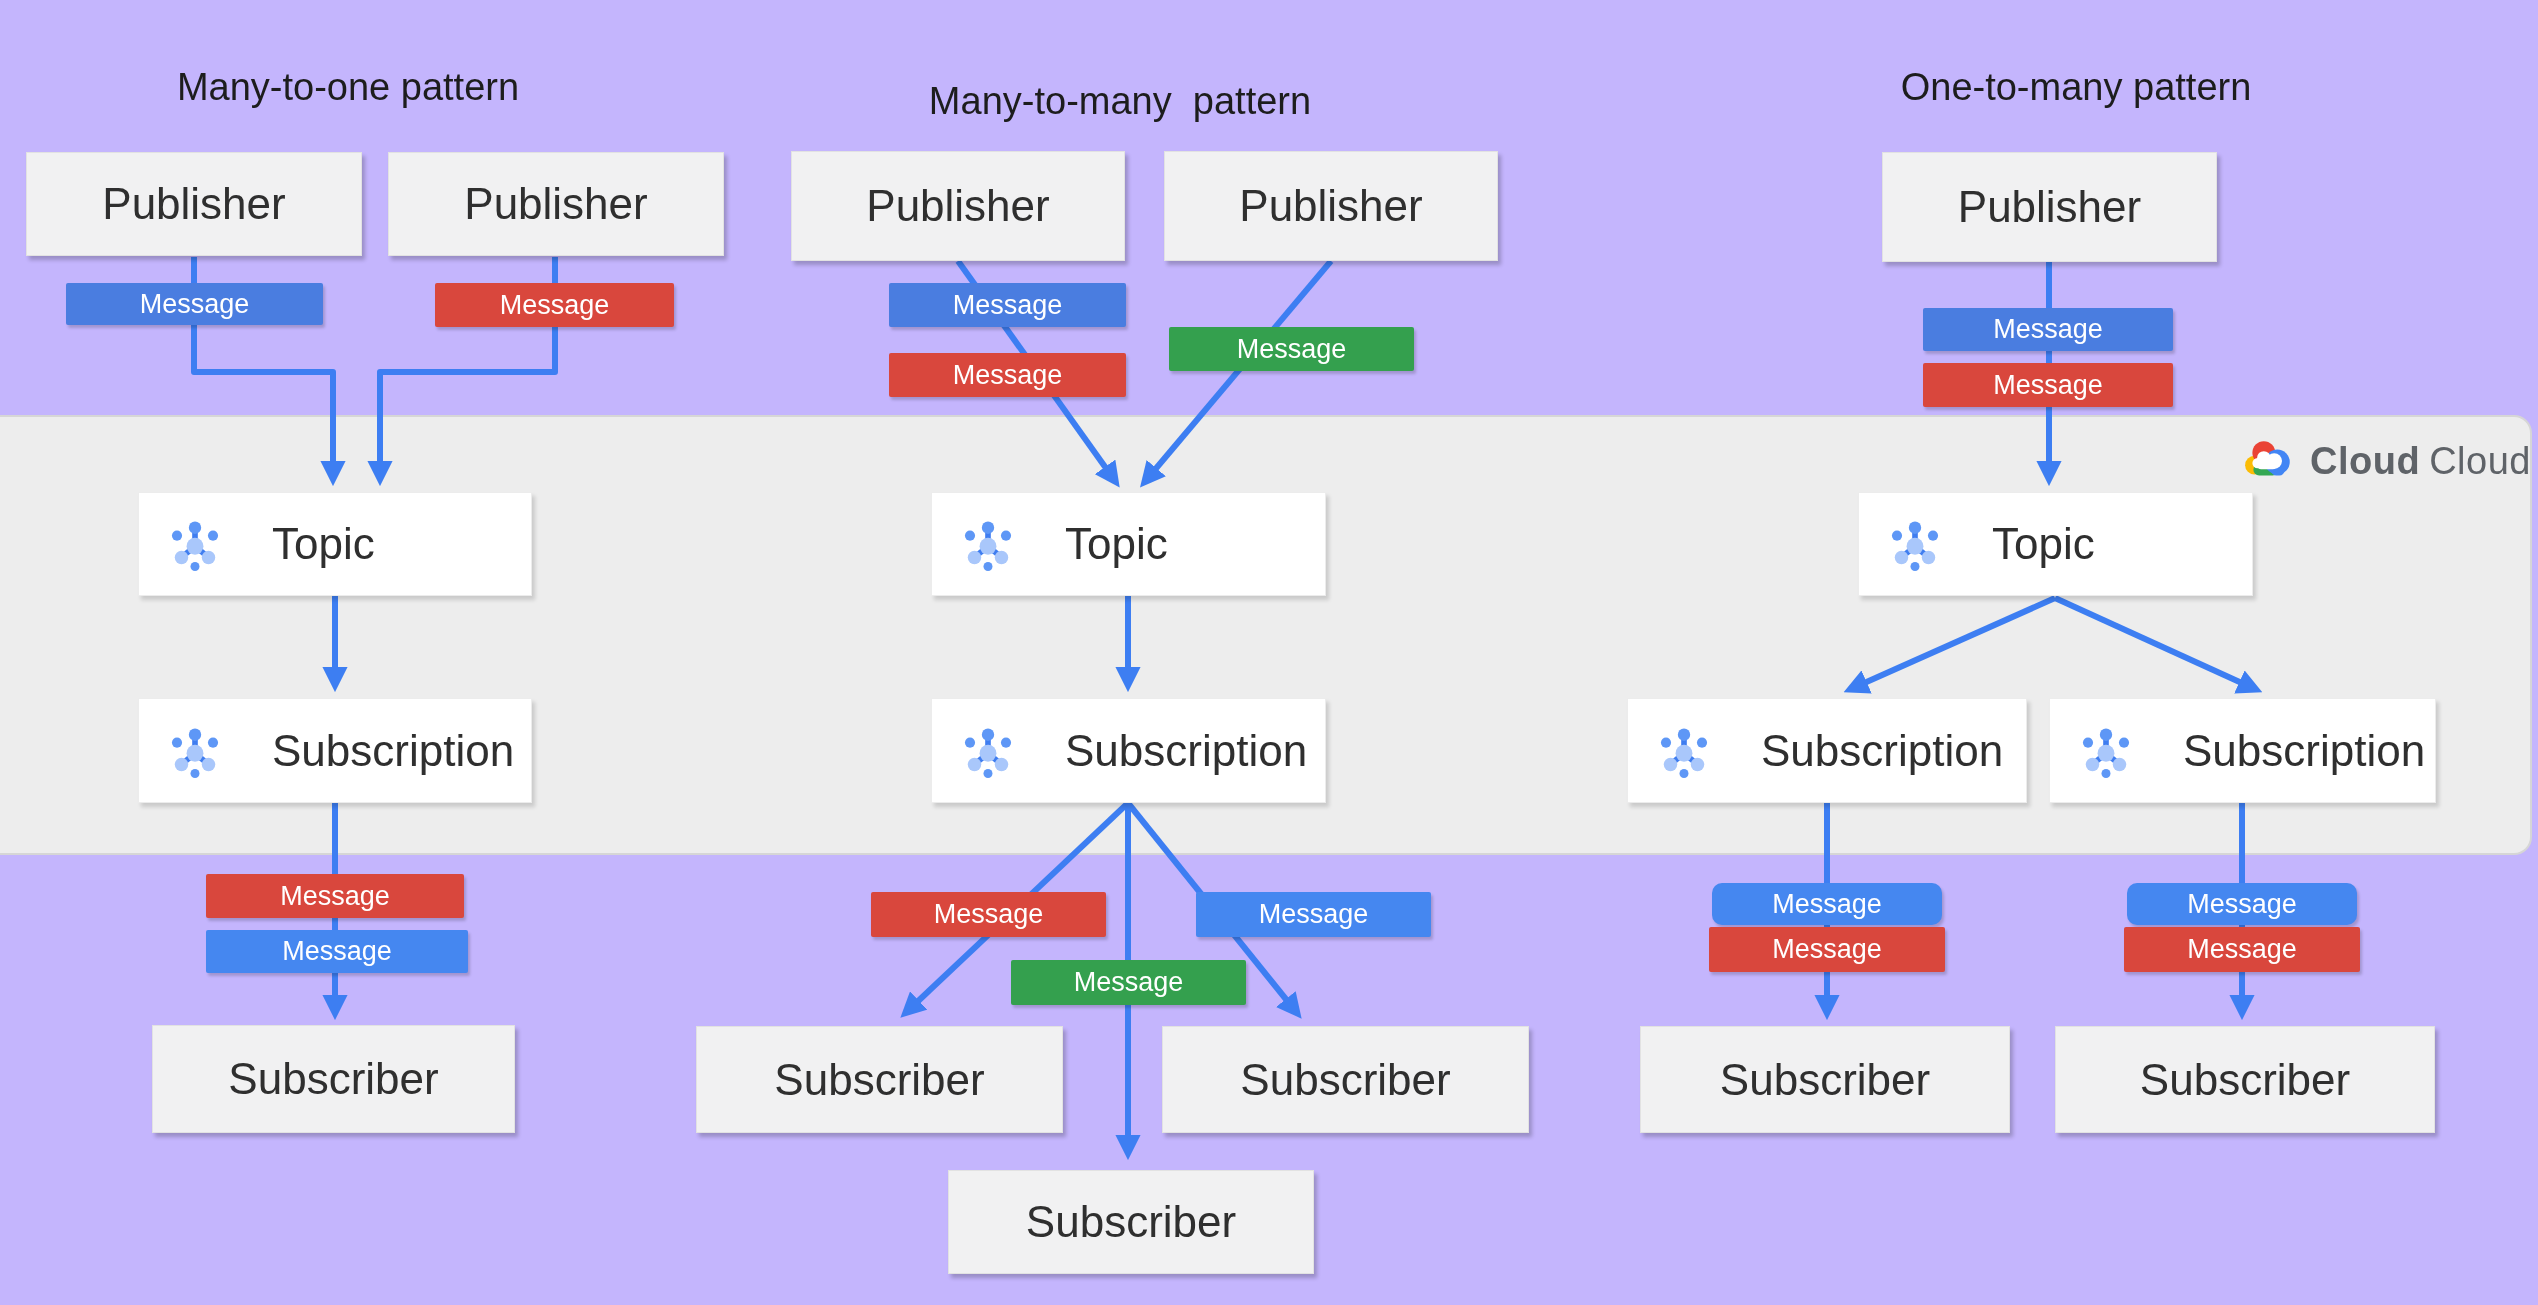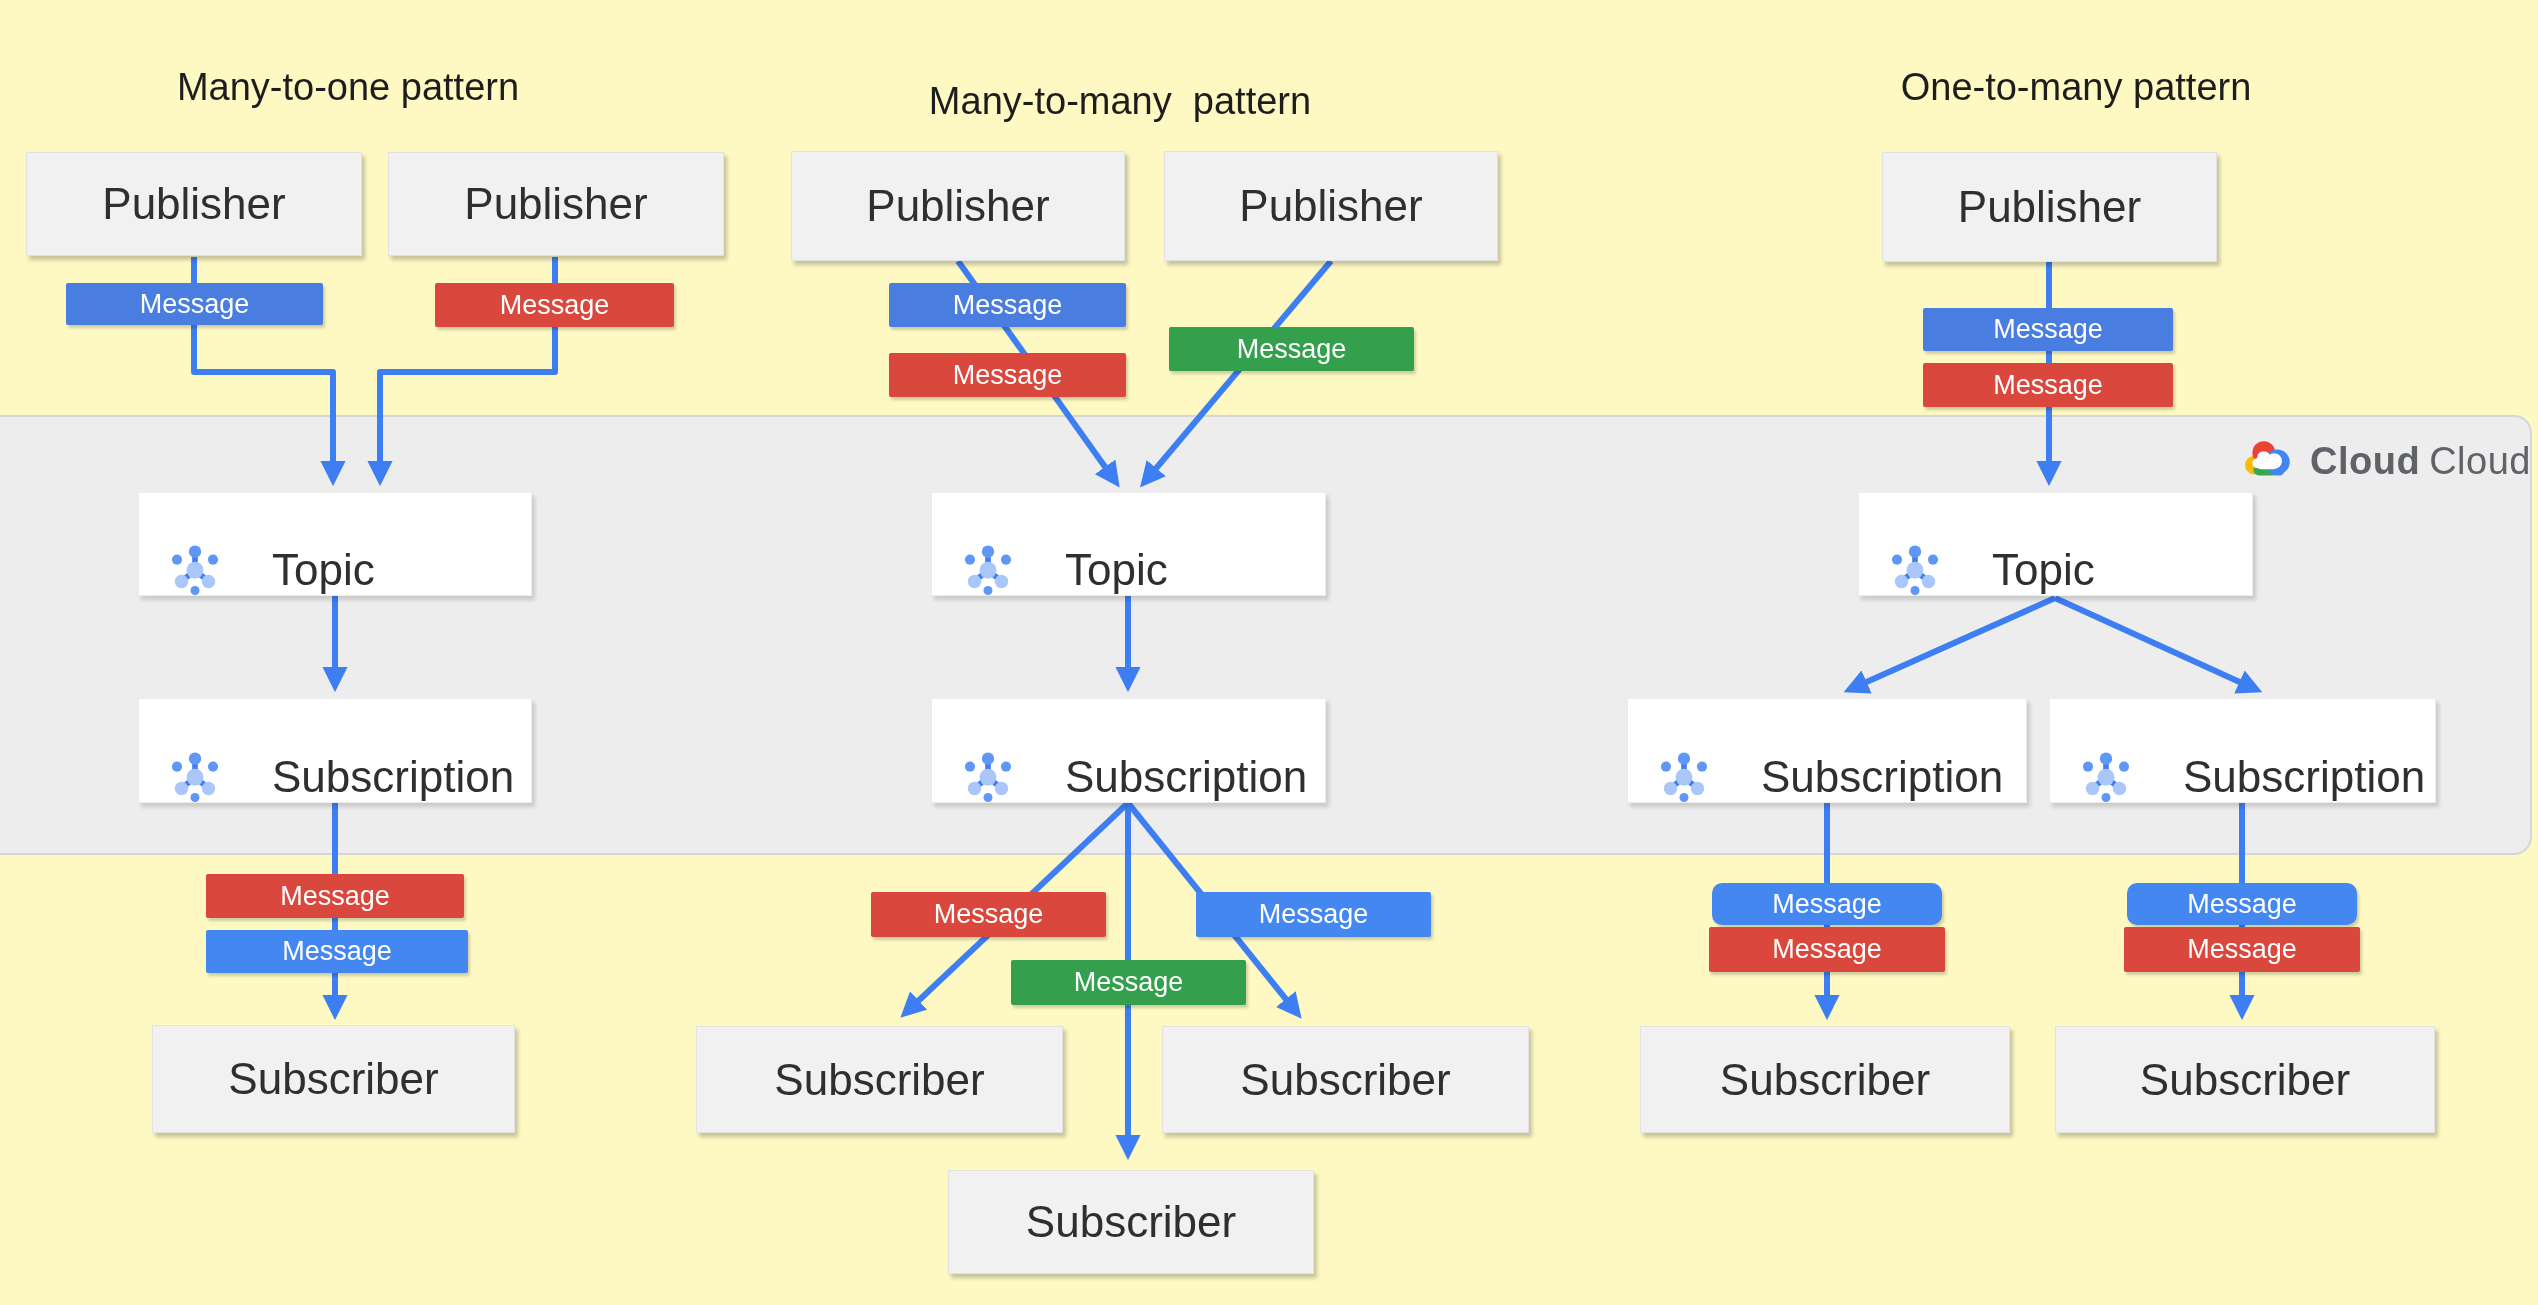--- a/index.html
+++ b/index.html
@@ -1,27 +1,27 @@
 <!DOCTYPE html>
 <html><head>
 <meta charset="utf-8">
 <style>
   html,body{margin:0;padding:0;background:#ffffff;}
-  #canvas{position:relative;width:2538px;height:1305px;background:#fef9c3;overflow:hidden;
+  #canvas{position:relative;width:2538px;height:1305px;background:#c4b5fd;overflow:hidden;
           font-family:"Liberation Sans",sans-serif;}
   .band{position:absolute;left:-40px;top:415px;width:2572px;height:440px;background:#ededed;
         border:2px solid #d6d6d6;border-radius:18px;box-sizing:border-box;}
   svg.wires{position:absolute;left:0;top:0;z-index:1;}
   .title{position:absolute;z-index:2;font-size:38px;color:#1d1d1d;text-align:center;white-space:pre;}
   .gbox{position:absolute;z-index:2;box-sizing:border-box;background:#f1f1f2;border:1px solid #e2e2e2;
         box-shadow:3px 4px 4px rgba(0,0,0,0.22);color:#2f2f2f;font-size:44px;
         display:flex;align-items:center;justify-content:center;}
   .wbox{position:absolute;z-index:2;box-sizing:border-box;background:#ffffff;border:1px solid #ececec;
         box-shadow:3px 4px 4px rgba(0,0,0,0.15);color:#2f2f2f;font-size:44px;
-        display:flex;align-items:flex-end;}
+        display:flex;align-items:center;}
   .wbox .icon{margin-left:29px;width:54px;height:54px;flex:0 0 auto;}
   .wbox .lbl{margin-left:50px;white-space:nowrap;}
   .msg{position:absolute;z-index:2;color:#ffffff;font-size:27px;border-radius:2px;
        display:flex;align-items:center;justify-content:center;box-shadow:2px 3px 3px rgba(0,0,0,0.18);}
   .msg.blue{background:#4a7de0;}
   .msg.bluebr{background:#4587f0;}
   .msg.red{background:#d9473d;}
   .msg.green{background:#34a04e;}
   .msg.round{border-radius:10px;}
   .logo{position:absolute;z-index:3;display:flex;align-items:center;}

